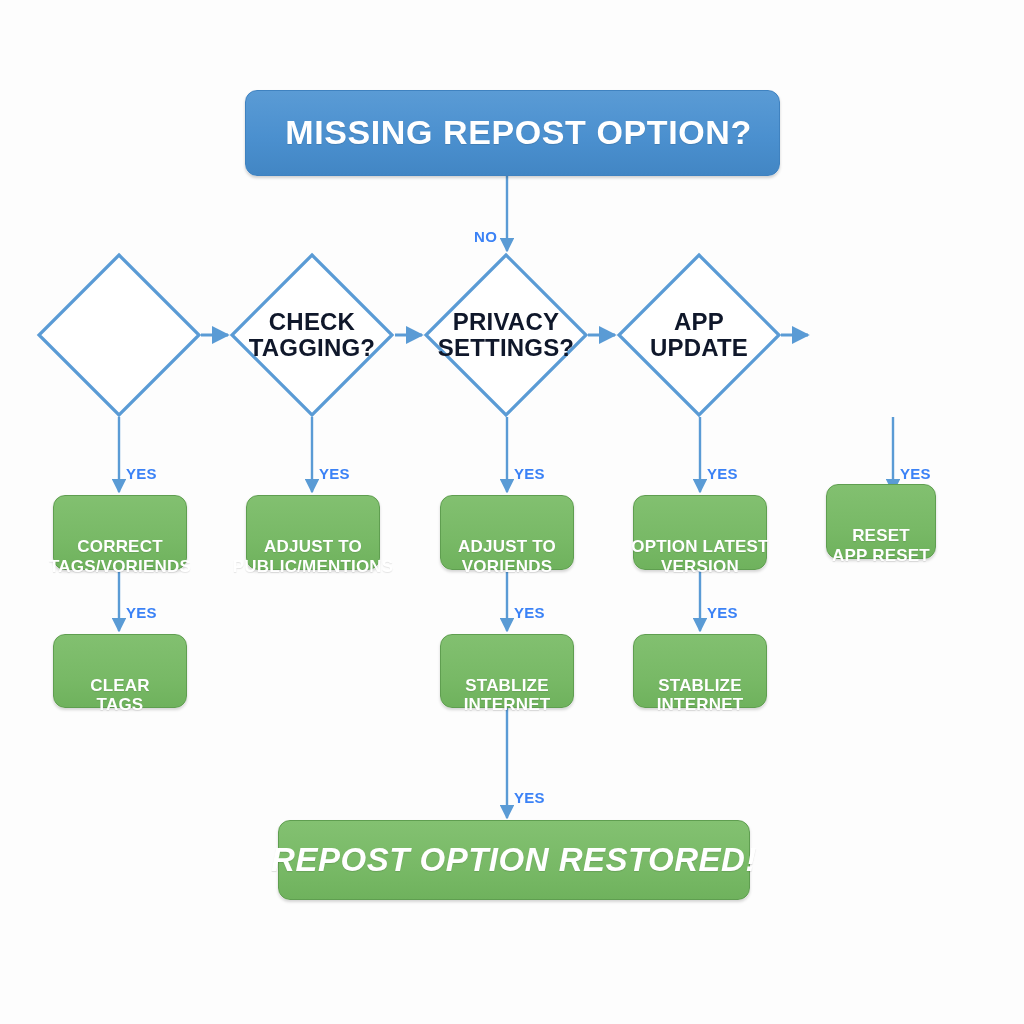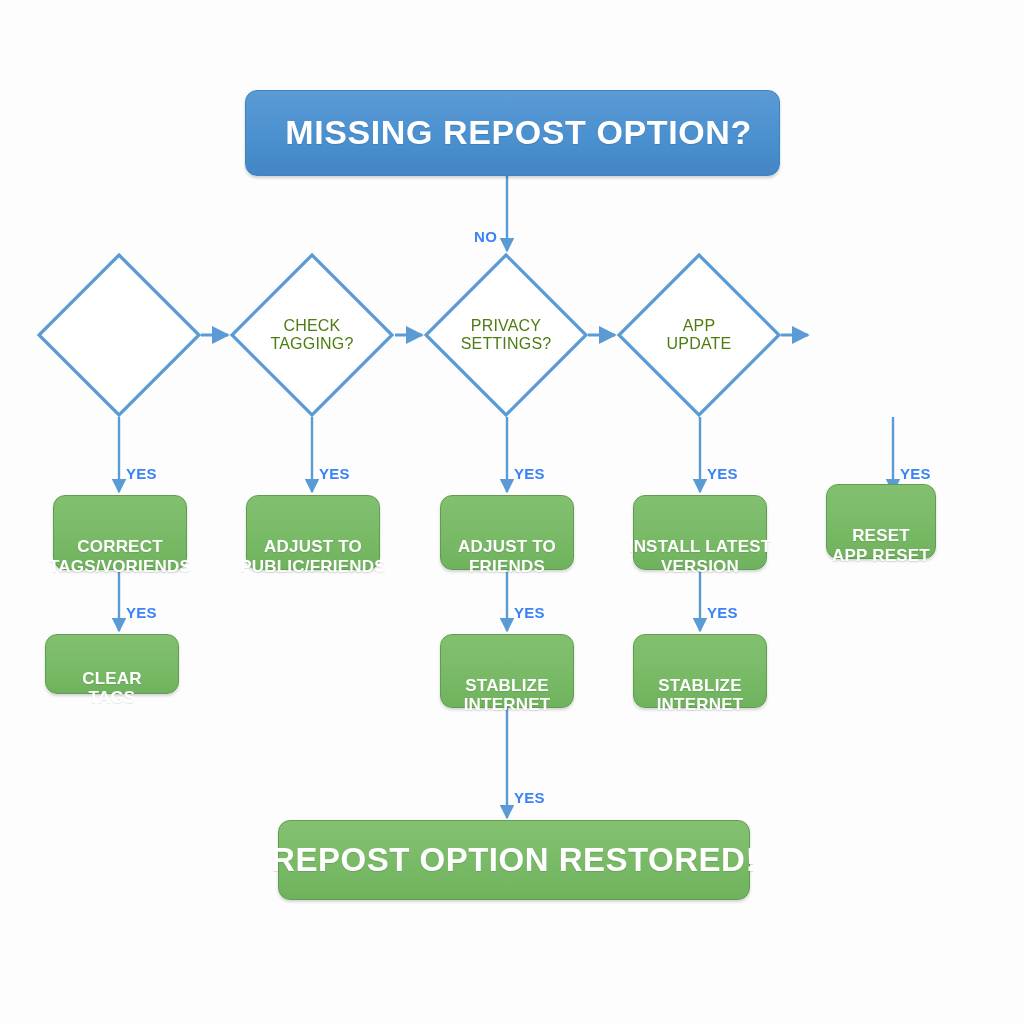--- a/index.html
+++ b/index.html
@@ -66,20 +66,21 @@
     letter-spacing: 0.2px;
     white-space: nowrap;
     text-shadow: 0 1px 1px rgba(0,0,0,0.10);
     margin-top: 48px;
   }
 
   .result-node {
     background: linear-gradient(180deg, #83c171 0%, #78b966 60%, #6fb25d 100%);
     border: 1px solid #5f9e50;
     box-shadow: 0 2px 3px rgba(0,0,0,0.16);
+    font-style: italic;
   }
   .result-label {
     color: #ffffff;
     font-size: 33px;
     font-weight: bold;
     letter-spacing: 0.5px;
     white-space: nowrap;
     text-shadow: 0 1px 1px rgba(0,0,0,0.12);
   }
 
@@ -89,23 +90,23 @@
   }
   .diamond-shape {
     position: absolute;
     left: 0;
     top: 0;
     width: 100%;
     height: 100%;
   }
   .diamond-label {
     position: relative;
-    color: #4d7c0f;
-    font-size: 16px;
-    font-weight: normal;
+    color: #0f172a;
+    font-size: 24px;
+    font-weight: bold;
     line-height: 1.1;
     letter-spacing: 0.2px;
     white-space: nowrap;
     z-index: 2;
   }
 
   
   .edge-label {
     position: absolute;
     color: #3b82f6;
@@ -194,46 +195,46 @@
   <div class="node rect-node action-node" style="left:53px; top:495px; width:134px; height:75px;">
     <div class="action-label">
       <div>CORRECT</div>
       <div>TAGS/VORIENDS</div>
     </div>
   </div>
 
   <div class="node rect-node action-node" style="left:246px; top:495px; width:134px; height:75px;">
     <div class="action-label">
       <div>ADJUST TO</div>
-      <div>PUBLIC/FRIENDS</div>
+      <div>PUBLIC/MENTIONS</div>
     </div>
   </div>
 
   <div class="node rect-node action-node" style="left:440px; top:495px; width:134px; height:75px;">
     <div class="action-label">
       <div>ADJUST TO</div>
-      <div>FRIENDS</div>
+      <div>VORIENDS</div>
     </div>
   </div>
 
   <div class="node rect-node action-node" style="left:633px; top:495px; width:134px; height:75px;">
     <div class="action-label">
-      <div>INSTALL LATEST</div>
+      <div>OPTION LATEST</div>
       <div>VERSION</div>
     </div>
   </div>
 
   <div class="node rect-node action-node" style="left:826px; top:484px; width:110px; height:75px;align-items:center;">
     <div class="action-label">
       <div>RESET</div>
       <div>APP RESET</div>
     </div>
   </div>
 
-  <div class="node rect-node action-node" style="left:45px; top:634px; width:134px; height:60px;">
+  <div class="node rect-node action-node" style="left:53px; top:634px; width:134px; height:74px;">
     <div class="action-label">
       <div>CLEAR</div>
       <div>TAGS</div>
     </div>
   </div>
 
   <div class="node rect-node action-node" style="left:440px; top:634px; width:134px; height:74px;">
     <div class="action-label">
       <div>STABLIZE</div>
       <div>INTERNET</div>

